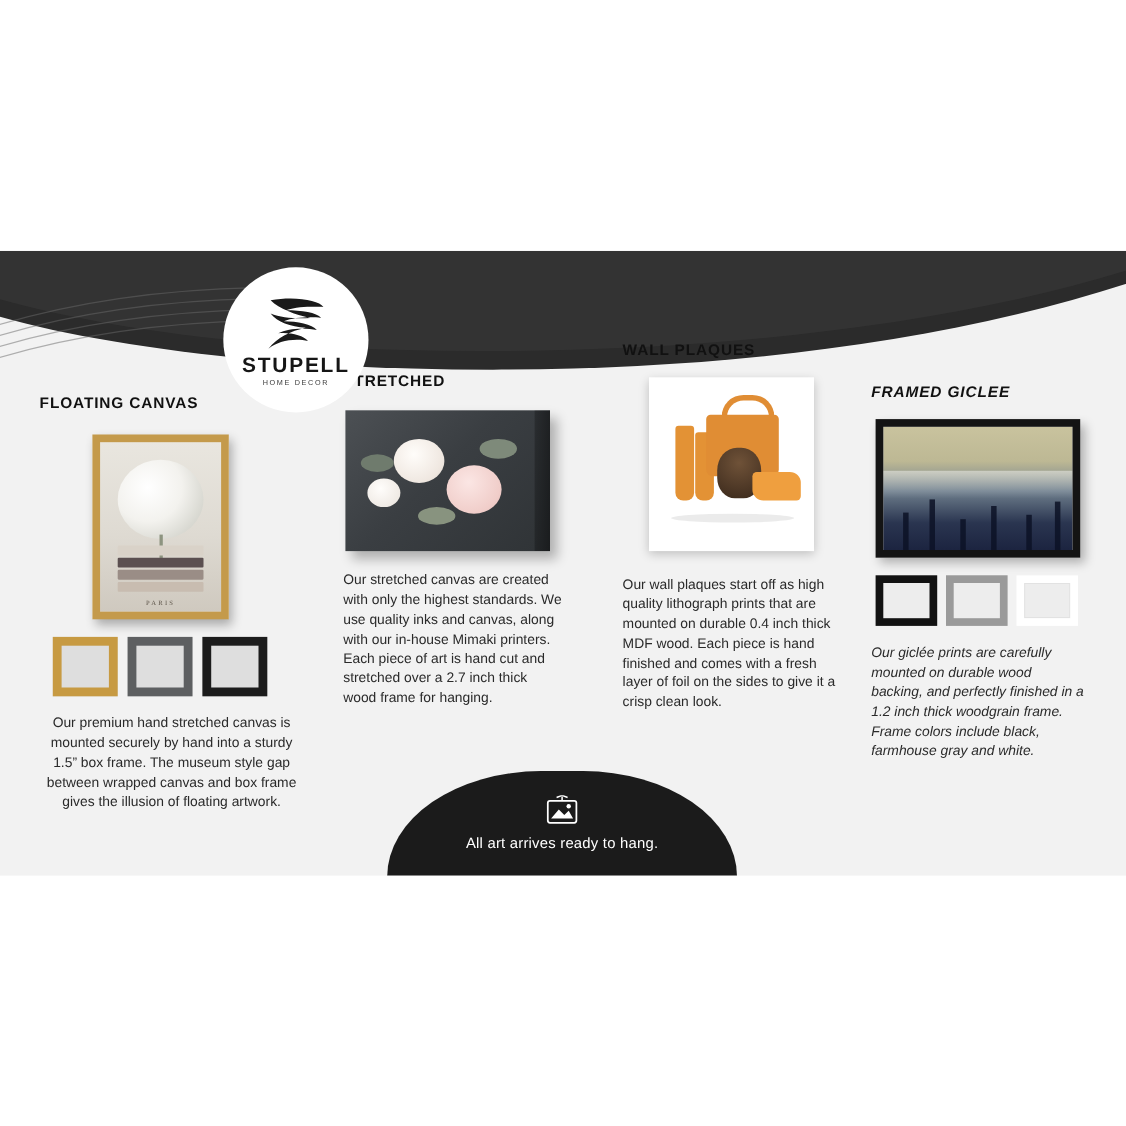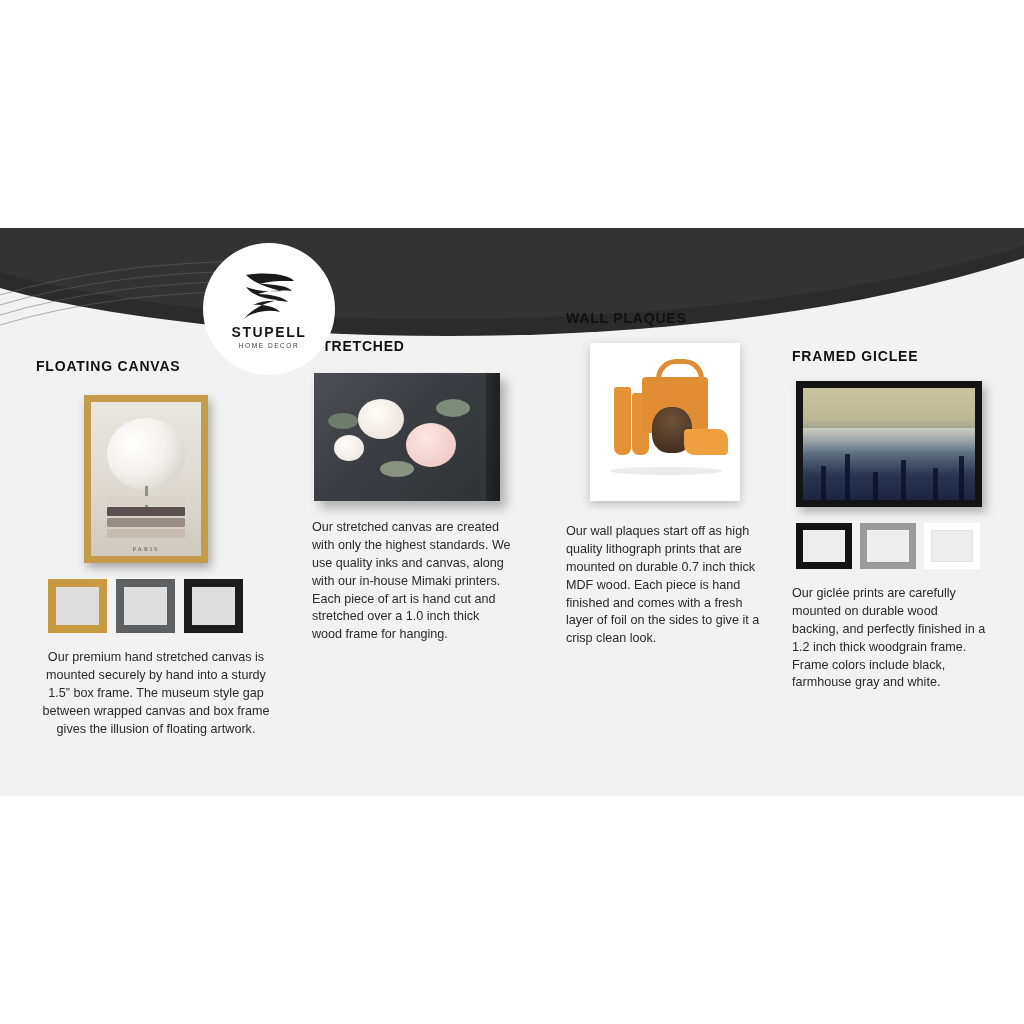--- a/index.html
+++ b/index.html
@@ -56,21 +56,21 @@
     align-items: center;
     justify-content: center;
     z-index: 5;
   }
   .logo-mark {
     width: 62px;
     height: 54px;
     margin-bottom: 2px;
   }
   .logo-word {
-    font-size: 14px;
+    font-size: 19px;
     letter-spacing: 1.6px;
     font-weight: bold;
     color: #161616;
     line-height: 1;
   }
   .logo-sub {
     font-size: 6.6px;
     letter-spacing: 1.5px;
     color: #3a3a3a;
     margin-top: 3px;
@@ -252,21 +252,21 @@
   .pl-shadow {
     position: absolute;
     left: 20px; bottom: 26px;
     width: 112px; height: 8px;
     background: rgba(0,0,0,.08);
     border-radius: 50%;
   }
   #col3 .col-body { margin-top: 22px; }
 
   
-  #col4 { left: 792px; top: 120px; width: 196px; }
+  #col4 { left: 792px; top: 120px; width: 196px; font-style: italic; }
   .art-giclee {
     position: relative;
     width: 186px;
     height: 126px;
     margin: 16px 0 0 4px;
     border: 7px solid #141414;
     box-sizing: border-box;
     background: linear-gradient(180deg,#c9c39e 0%,#bdb894 28%,#6f7f8d 52%,#2a3550 78%,#1c2440 100%);
     box-shadow: 4px 5px 9px rgba(0,0,0,.28);
     overflow: hidden;
@@ -386,39 +386,39 @@
       <div class="art-stretched">
         <div class="fl lf1"></div>
         <div class="fl lf2"></div>
         <div class="fl lf3"></div>
         <div class="fl fl1"></div>
         <div class="fl fl2"></div>
         <div class="fl fl3"></div>
         <div class="edge"></div>
       </div>
 
-      <div class="col-body">Our stretched canvas are created with only the highest standards. We use quality inks and canvas, along with our in-house Mimaki printers. Each piece of art is hand cut and stretched over a 1.0 inch thick wood frame for hanging.</div>
+      <div class="col-body">Our stretched canvas are created with only the highest standards. We use quality inks and canvas, along with our in-house Mimaki printers. Each piece of art is hand cut and stretched over a 2.7 inch thick wood frame for hanging.</div>
     </div>
 
     <div class="col" id="col3">
       <div class="col-title">
         <div>WALL PLAQUES</div>
       </div>
 
       <div class="art-plaque">
         <div class="pl-shadow"></div>
         <div class="pl-boot1"></div>
         <div class="pl-boot2"></div>
         <div class="pl-handle"></div>
         <div class="pl-bag"></div>
         <div class="pl-dog"></div>
         <div class="pl-scarf"></div>
       </div>
 
-      <div class="col-body">Our wall plaques start off as high quality lithograph prints that are mounted on durable 0.7 inch thick MDF wood. Each piece is hand finished and comes with a fresh layer of foil on the sides to give it a crisp clean look.</div>
+      <div class="col-body">Our wall plaques start off as high quality lithograph prints that are mounted on durable 0.4 inch thick MDF wood. Each piece is hand finished and comes with a fresh layer of foil on the sides to give it a crisp clean look.</div>
     </div>
 
     <div class="col" id="col4">
       <div class="col-title">
         <div>FRAMED GICLEE</div>
       </div>
 
       <div class="art-giclee">
         <div class="mist"></div>
         <div class="drip" style="left:18px;height:34px;"></div>
@@ -431,15 +431,25 @@
 
       <div class="frame-row">
         <div class="frame-sw fs-black"></div>
         <div class="frame-sw fs-gray"></div>
         <div class="frame-sw fs-white"></div>
       </div>
 
       <div class="col-body">Our giclée prints are carefully mounted on durable wood backing, and perfectly finished in a 1.2 inch thick woodgrain frame. Frame colors include black, farmhouse gray and white.</div>
     </div>
 
+    <div class="banner">
+      <svg class="banner-icon" viewBox="0 0 34 28" aria-hidden="true">
+        <rect x="4" y="5" width="26" height="20" rx="2" fill="none" stroke="#ffffff" stroke-width="1.6"></rect>
+        <path d="M7,21 L14,13 L19,18 L23,14 L27,21 Z" fill="#ffffff"></path>
+        <circle cx="23" cy="10" r="2" fill="#ffffff"></circle>
+        <path d="M17,5 L17,1" stroke="#ffffff" stroke-width="1.4"></path>
+        <path d="M12,2 L17,0 L22,2" fill="none" stroke="#ffffff" stroke-width="1.4"></path>
+      </svg>
+      <div class="banner-text">All art arrives ready to hang.</div>
+    </div>
 
   </div>
 </div>
 
 </body></html>

